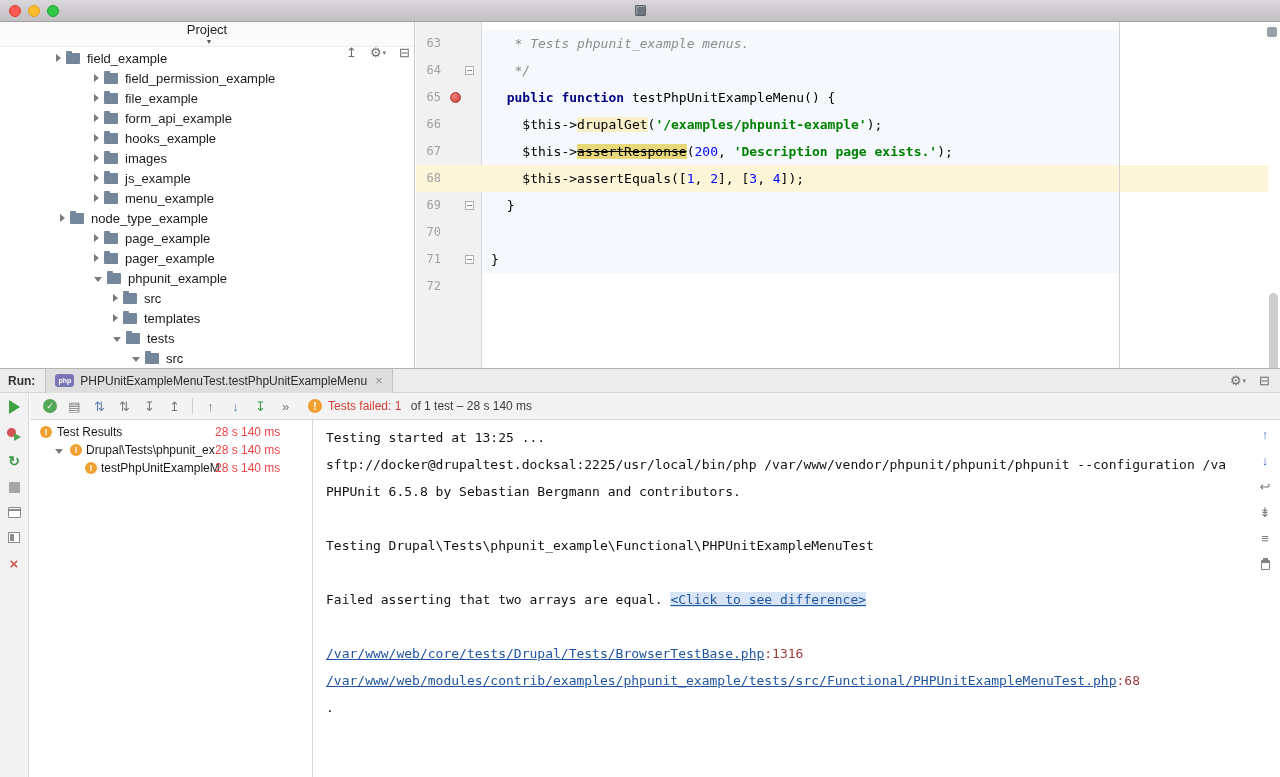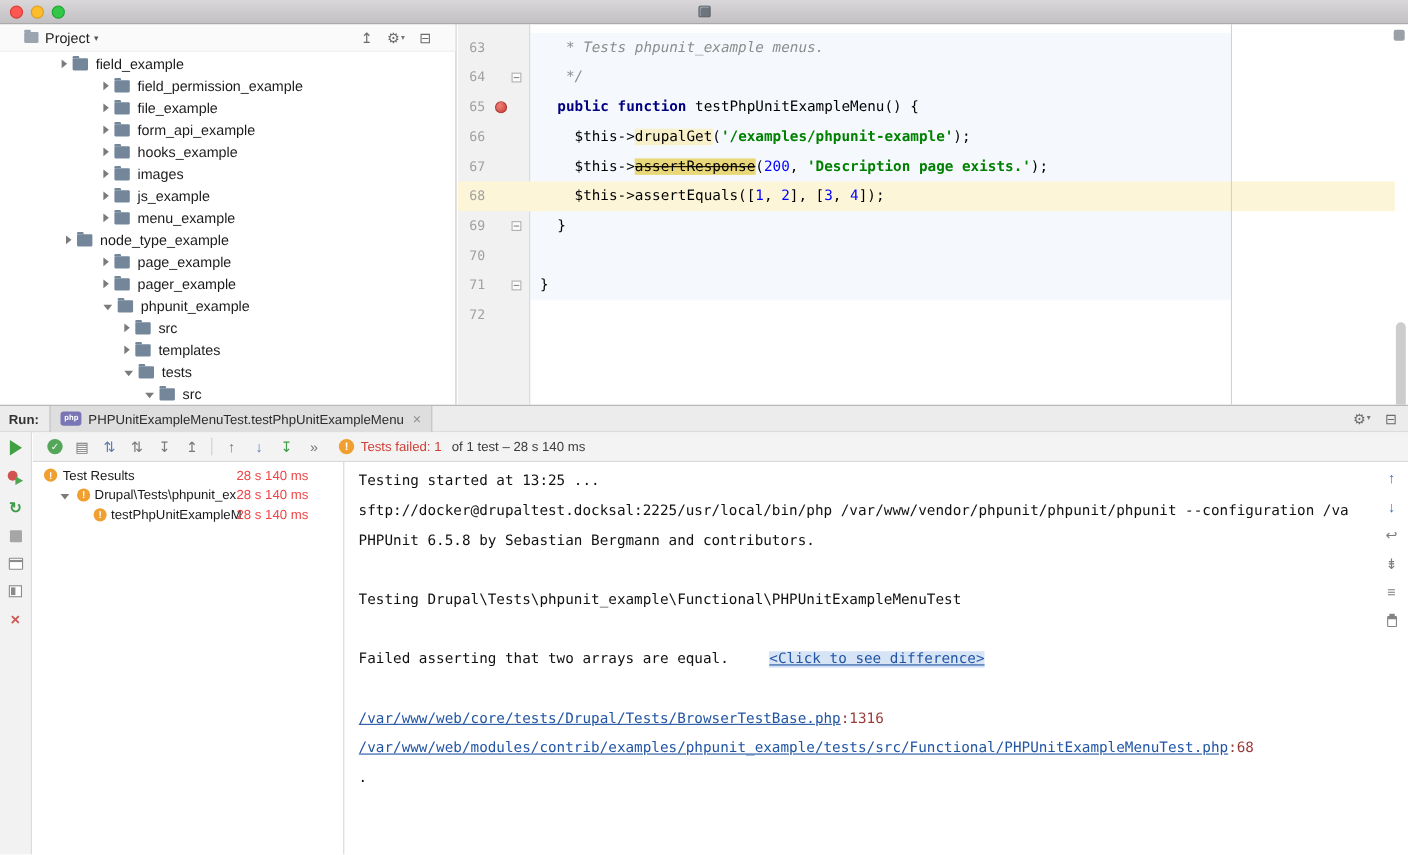--- a/index.html
+++ b/index.html
@@ -17,22 +17,22 @@
   .tl-yellow { background:#fdbc2e; border:1px solid #dd9f1b; }
   .tl-green  { background:#33c748; border:1px solid #1da333; }
   .title-text { flex:1; display:flex; align-items:center; justify-content:center; gap:5px;
     font-size:12.5px; color:#333; white-space:nowrap; overflow:hidden; padding:0 62px; }
   .title-doc-icon { flex:none; width:11px; height:11px; background:#6f757c; border-radius:2px;
     box-shadow:inset 0 0 0 1px #5c6167, inset 2px 2px 0 #9aa0a6; }
 
   
   .project-panel { position:absolute; left:0; top:22px; width:415px; height:346px;
     background:#fff; border-right:1px solid #c6c6c6; z-index:5; }
-  .project-header { height:25px; display:flex; align-items:center; padding:0 22px;
-    font-size:13px; color:#222; background:#fafafa; border-bottom:1px solid #ededed; }
+  .project-header { height:25px; display:flex; align-items:center; padding:0 4px;
+    font-size:13px; color:#222; background:#fafafa; border-bottom:1px solid #ededed;flex-direction:column; }
   .ph-icon { width:13px; height:10px; background:#9aa5b0; border-radius:1px; position:relative; margin-right:6px; }
   .ph-icon::before { content:""; position:absolute; top:-2px; left:0; width:6px; height:2px; background:#9aa5b0; border-radius:1px 1px 0 0; }
   .ph-caret { font-size:8px; color:#555; margin-left:4px; }
   .ph-actions { margin-left:auto; display:flex; align-items:center; gap:13px; color:#6b6b6b; font-size:13px; }
   .hdr-ic { display:inline-flex; align-items:center; line-height:13px; }
   .caret-mini { font-size:7px; margin-left:1px; color:#777; }
 
   .ptree { position:absolute; top:26px; left:0; right:0; bottom:0; overflow:hidden;
     font-size:13px; color:#1b1b1b; }
   .ptree-row { height:20px; display:flex; align-items:center; }
@@ -118,21 +118,21 @@
     background:var(--warning-orange,#f0a030); color:#fff; font-weight:bold; font-size:9px;
     display:inline-flex; align-items:center; justify-content:center; }
   .tt-label { position:absolute; top:2px; right:92px; white-space:nowrap; overflow:hidden; }
   .tt-dur { position:absolute; left:185px; top:2px; color:#ef4444; }
 
   .console { position:absolute; left:284px; top:0; right:0; bottom:0; background:#fff; overflow:hidden; }
   .console-out { position:absolute; left:12px; top:4px; right:30px; bottom:0;
     font:13px/27px "DejaVu Sans Mono", monospace; color:#111; white-space:pre; overflow:hidden; }
   .console-line { height:27px; }
   .cl-link { color:var(--link-blue,#2155a3); text-decoration:underline; }
-  .cl-hl { background:#d7e4f5;margin-left:29px; }
+  .cl-hl { background:#d7e4f5; }
   .cl-num { color:#9b3b38; }
   .console-icons { position:absolute; right:4px; top:8px; width:22px; display:flex; flex-direction:column;
     align-items:center; gap:12px; }
   .ci { color:#7c7c7c; font-size:13px; line-height:14px; }
   .ci-blue { color:#3d6fbe; font-weight:bold; }
   .icon-trash { width:9px; height:10px; border:1px solid #848484; border-top:3px solid #848484; border-radius:1px; position:relative; margin-top:2px; }
   .icon-trash::before { content:""; position:absolute; top:-5px; left:1px; width:5px; height:2px; background:#848484; }
 </style>
 </head>
 <body>

